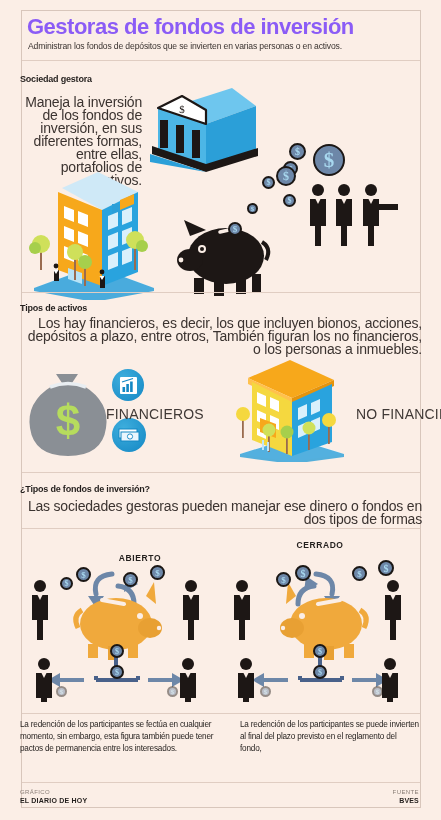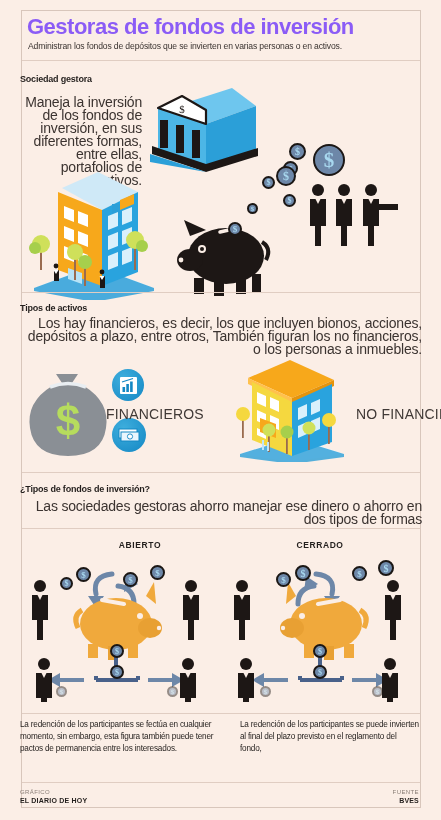--- a/index.html
+++ b/index.html
@@ -266,25 +266,25 @@
     <g fill="#bfe5f7">
       <rect x="30" y="82" width="2" height="10"></rect>
         <rect x="35" y="84" width="2" height="9"></rect>
     </g>
   </svg>
   <div class="asset-label" style="left:356px; top:406px;">NO FINANCIEROS</div>
 
   <div class="divider" style="left:22px; top:472px; width:398px;"></div>
 
   <div class="sec-head" style="left:20px; top:484px;">¿Tipos de fondos de inversión?</div>
-  <div class="sec-body" style="left:20px; top:500px; width:402px;">Las sociedades gestoras ahorro manejar ese dinero o ahorro en dos tipos de formas</div>
+  <div class="sec-body" style="left:20px; top:500px; width:402px;">Las sociedades gestoras pueden manejar ese dinero o fondos en dos tipos de formas</div>
 
   <div class="divider" style="left:22px; top:528px; width:398px;"></div>
 
-  <div class="diag-title" style="left:60px; top:540px; width:160px;">ABIERTO</div>
+  <div class="diag-title" style="left:60px; top:553px; width:160px;">ABIERTO</div>
 
   <svg class="ill" style="left:28px; top:552px;" width="186" height="150" viewBox="0 0 186 150">
 
     <path d="M68 42 q-4 -18 16 -20" stroke="#6d87a8" stroke-width="5" fill="none" stroke-linecap="round"></path>
     <polygon points="60,44 76,44 68,56" fill="#6d87a8"></polygon>
     <path d="M90 34 q16 2 16 18" stroke="#6d87a8" stroke-width="5" fill="none" stroke-linecap="round"></path>
     <polygon points="98,24 110,32 96,40" fill="#6d87a8"></polygon>
 
     <g>
       <ellipse cx="88" cy="72" rx="36" ry="26" fill="#f0a93c"></ellipse>

